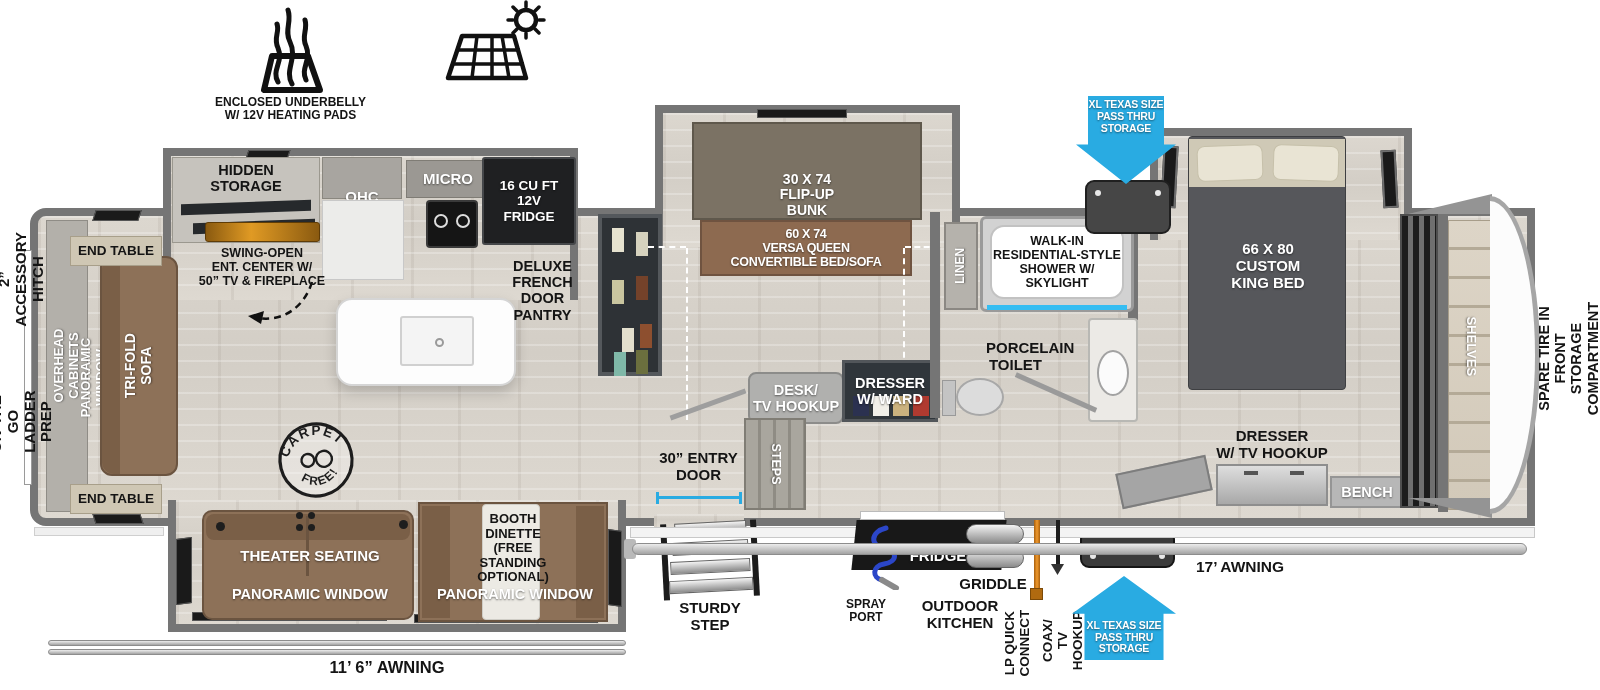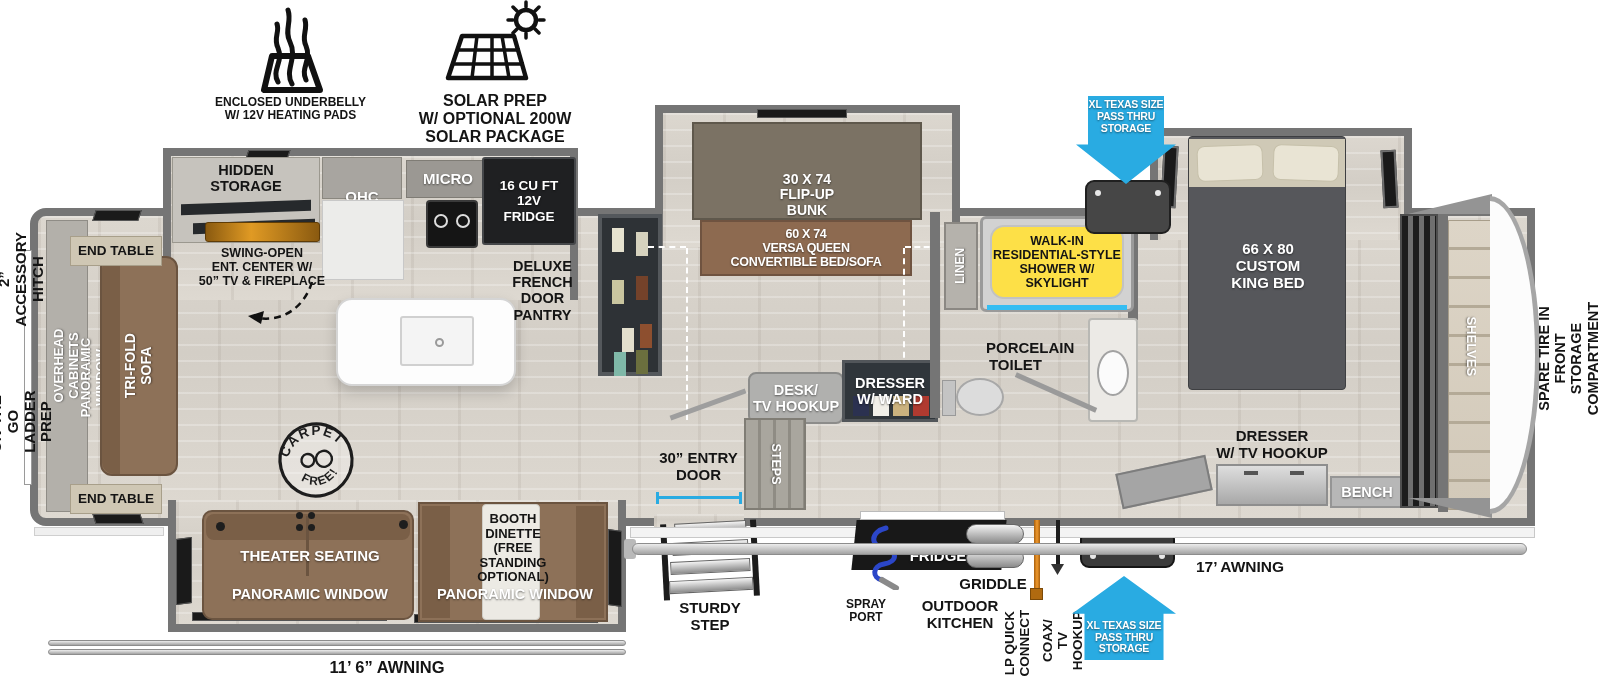--- a/index.html
+++ b/index.html
@@ -53,23 +53,20 @@
   </svg>
   <div class="abs lbl bk" style="left:148px;top:96px;width:285px;font-size:12px;">ENCLOSED UNDERBELLY
 W/ 12V HEATING PADS</div>
 
   <svg class="abs" style="left:428px;top:0px" width="132" height="92" viewBox="0 0 120 92">
     <path d="M28 36 L80 36 L92 78 L14 78 Z" fill="none" stroke="#111" stroke-width="4.5" stroke-linejoin="round"></path>
     <path d="M43 36 L38 78 M58 36 L58 78 M68 36 L75 78 M24 50 L86 50 M19 64 L90 64" stroke="#111" stroke-width="3.5"></path>
     <circle cx="92" cy="20" r="10" fill="none" stroke="#111" stroke-width="4.5"></circle>
     <path d="M92 2 L92 7 M92 33 L92 38 M74 20 L79 20 M105 20 L110 20 M79 7 L83 11 M101 29 L105 33 M105 7 L101 11 M83 29 L79 33" stroke="#111" stroke-width="3.5" stroke-linecap="round"></path>
   </svg>
-  <div class="abs lbl bk" style="left:395px;top:92px;width:200px;font-size:16px;">SOLAR PREP
-W/ OPTIONAL 200W
-SOLAR PACKAGE</div>
 
   <div class="abs wood room" style="left:30px;top:208px;width:1505px;height:318px;border-radius:16px 0 0 16px;"></div>
   <div class="abs wood roomTLR" style="left:163px;top:148px;width:415px;height:152px;"></div>
   <div class="abs wood roomTLR" style="left:655px;top:105px;width:305px;height:142px;"></div>
   <div class="abs wood roomTLR" style="left:1150px;top:128px;width:262px;height:112px;"></div>
   <div class="abs wood roomBLR" style="left:168px;top:500px;width:458px;height:132px;"></div>
 
   <div class="abs winmark" style="left:94px;top:210px;width:46px;height:11px;transform:skewX(-18deg);"></div>
   <div class="abs winmark" style="left:94px;top:514px;width:48px;height:10px;transform:skewX(18deg);"></div>
   <div class="abs winmark" style="left:247px;top:150px;width:42px;height:9px;transform:skewX(-18deg);"></div>
@@ -171,21 +168,21 @@
   <div class="abs vflex" style="left:744px;top:418px;width:62px;height:92px;border:2px solid #807d75;background:repeating-linear-gradient(90deg,#a9a69e 0 12px,#8f8c84 12px 15px);">
     <span class="lbl wt rcw" style="font-size:12.5px;">STEPS</span>
   </div>
 
   <div class="abs wall" style="left:930px;top:212px;width:10px;height:206px;"></div>
   <div class="abs wall" style="left:1128px;top:212px;width:10px;height:108px;"></div>
   <div class="abs vflex" style="left:944px;top:222px;width:34px;height:88px;background:#b5b2ac;border:2px solid #8b8883;">
     <span class="lbl wt rccw" style="font-size:12px;">LINEN</span>
   </div>
   <div class="abs" style="left:980px;top:216px;width:154px;height:96px;background:#d2d2d2;border:3px solid #9a9a9a;border-radius:6px;">
-    <div class="abs vflex" style="left:7px;top:6px;width:134px;height:74px;background:#fde047;border:2px solid #c2c2c2;border-radius:14px;">
+    <div class="abs vflex" style="left:7px;top:6px;width:134px;height:74px;background:#ffffff;border:2px solid #c2c2c2;border-radius:14px;">
       <span class="lbl bk" style="font-size:12.5px;">WALK-IN
 RESIDENTIAL-STYLE
 SHOWER W/
 SKYLIGHT</span>
     </div>
     <div class="abs" style="left:4px;top:86px;width:140px;height:5px;background:#35bdf2;"></div>
   </div>
   <div class="abs lbl bk" style="left:940px;top:340px;width:105px;font-size:15px;padding-left:46px;">PORCELAIN
 TOILET</div>
   <div class="abs" style="left:942px;top:380px;width:14px;height:36px;background:#c4c4c4;border:1px solid #999;"></div>

